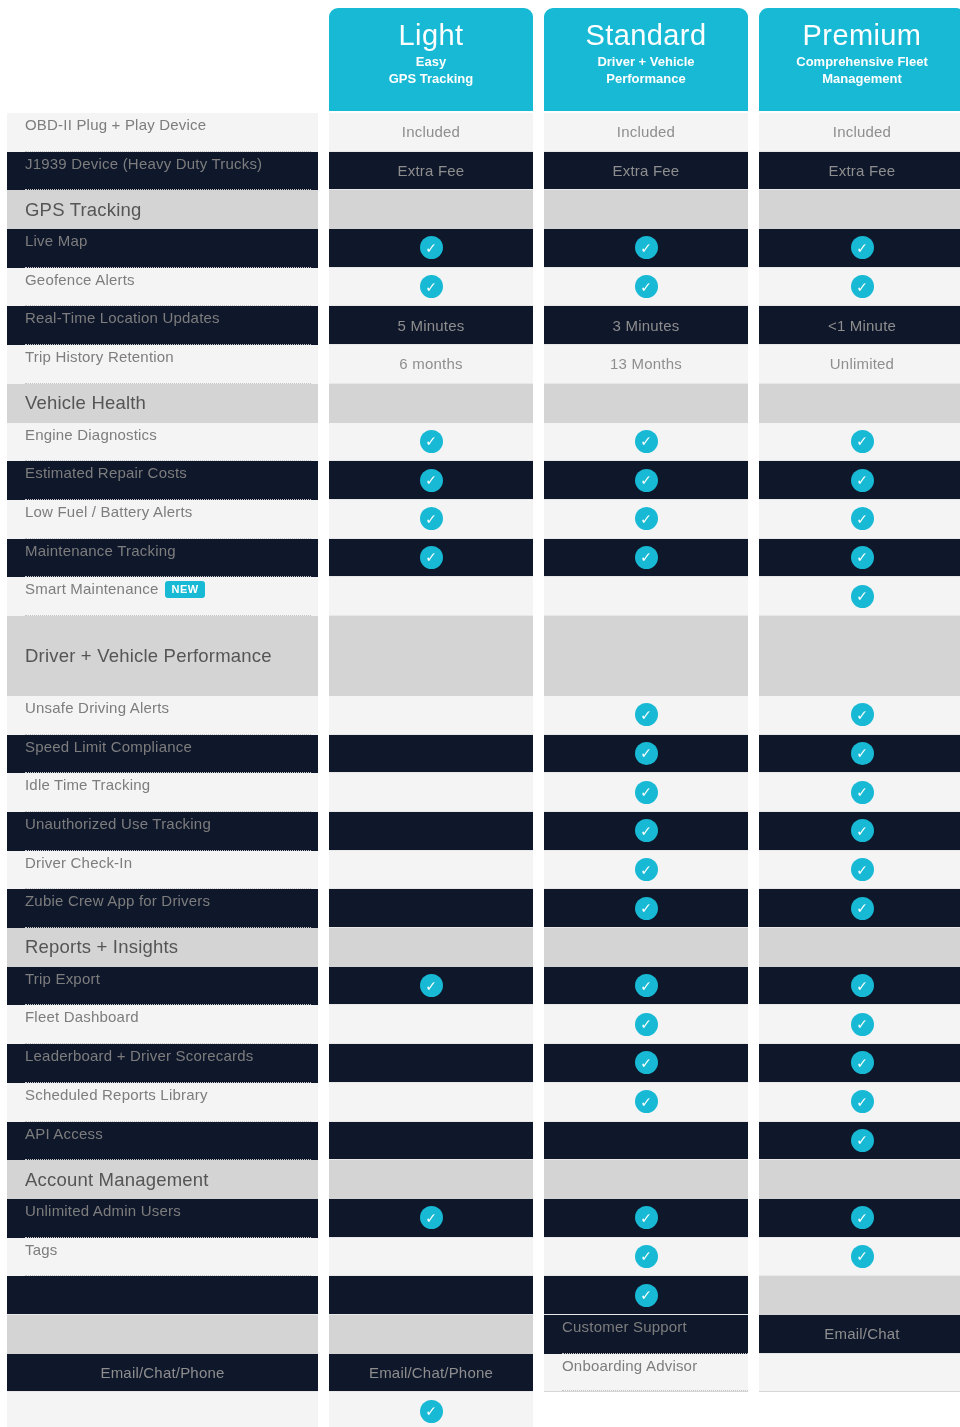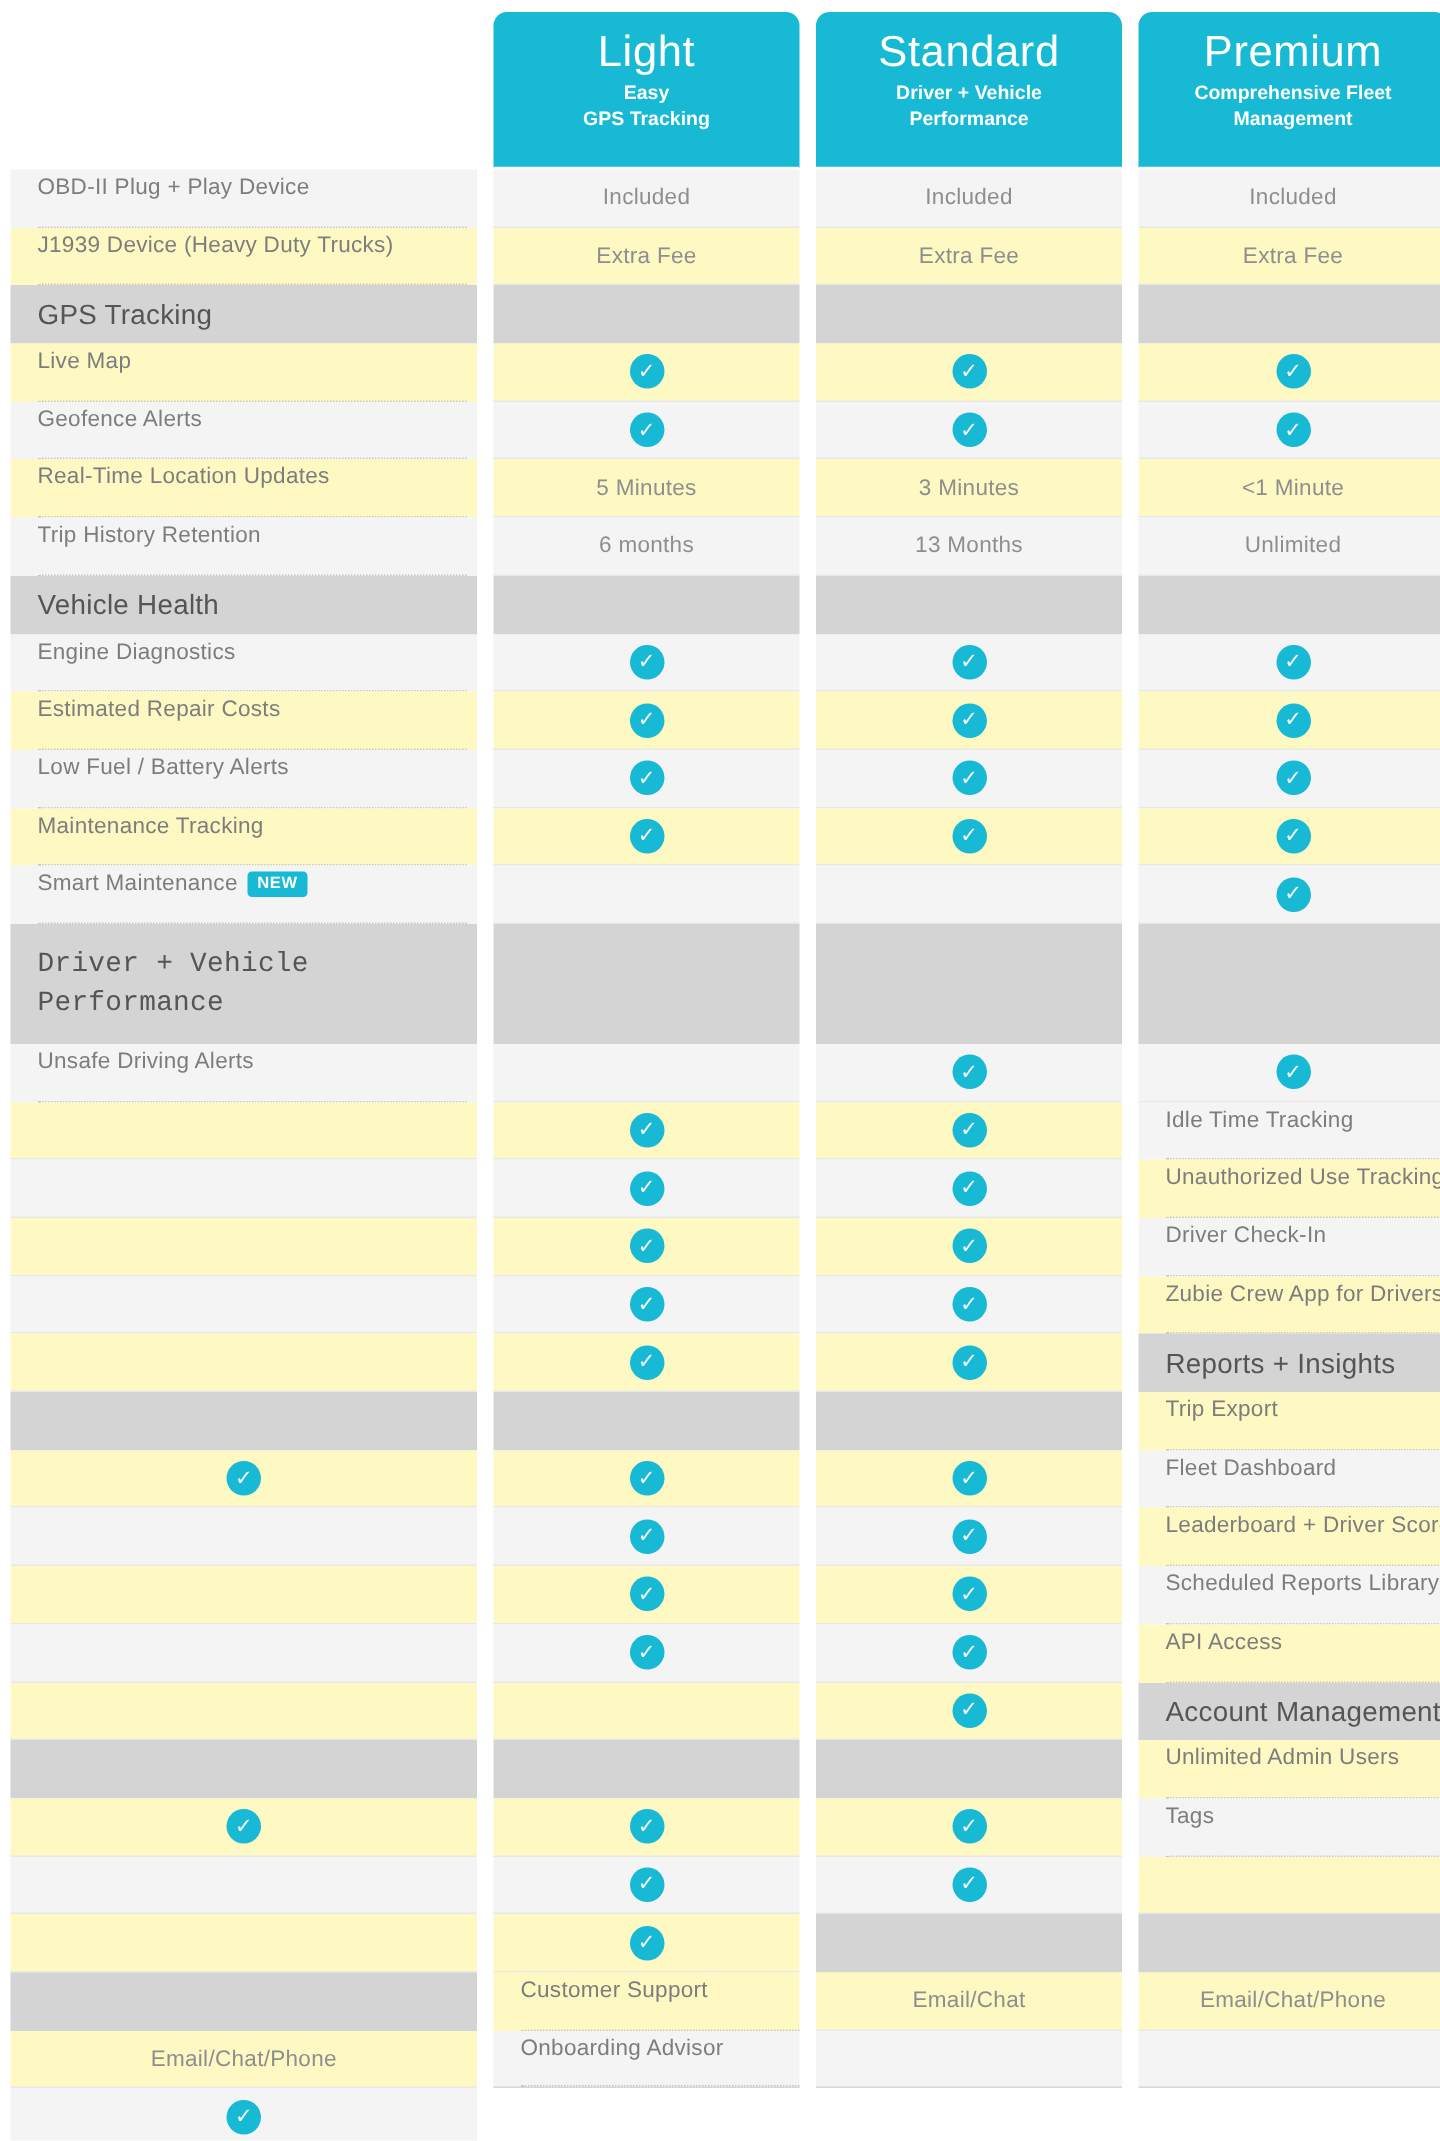--- a/index.html
+++ b/index.html
@@ -33,21 +33,21 @@
     color:#fff;padding-top:11px;box-sizing:border-box;
     border-bottom:2px solid #fff;
   }
   .plan-title{font-size:29px;font-weight:400;letter-spacing:.4px;line-height:1.15;}
   .plan-sub{font-size:13px;font-weight:bold;line-height:1.3;margin-top:2px;}
   .section-cell{
     background:var(--section-bg);
     height:38.7px;
     display:flex;align-items:center;
   }
-  .section-cell.tall{height:80px;font-family:Liberation Mono, monospace;}
+  .section-cell.tall{height:80px;}
   .section-label{
     color:var(--section-text);
     font-size:18.5px;font-weight:500;letter-spacing:.2px;
     padding-left:18px;line-height:1.4;
   }
   .label-cell{
     height:38.7px;
     display:flex;
     padding-left:18px;
   }
@@ -57,21 +57,21 @@
     padding:3px 0 6px 0;
     white-space:nowrap;
   }
   .feature-label{color:var(--label-text);font-size:15px;letter-spacing:.2px;}
   .value-cell{
     height:38.7px;
     display:flex;align-items:center;justify-content:center;
     border-bottom:1px solid #e8e8e8;
   }
   .odd{background:var(--row-alt-bg);}
-  .even{background:#fef9c3;}
+  .even{background:#0f172a;}
   .last{border-bottom:1px solid #d6d6d6;}
   .value-text{color:var(--value-text);font-size:15px;letter-spacing:.2px;}
   .check{
     width:23px;height:23px;border-radius:50%;
     background:var(--accent);color:#fff;
     display:flex;align-items:center;justify-content:center;
     font-size:14px;font-weight:bold;line-height:1;
     font-family:"DejaVu Sans", sans-serif;
   }
   .badge{
@@ -259,20 +259,23 @@
     <div class="cell label-cell odd">
       <div class="label-inner"><span class="feature-label">Unsafe Driving Alerts</span></div>
     </div>
     <div class="cell value-cell odd"></div>
     <div class="cell value-cell odd">
       <span class="check">✓</span>
     </div>
     <div class="cell value-cell odd">
       <span class="check">✓</span>
     </div>
+    <div class="cell label-cell even">
+      <div class="label-inner"><span class="feature-label">Speed Limit Compliance</span></div>
+    </div>
     <div class="cell value-cell even"></div>
     <div class="cell value-cell even">
       <span class="check">✓</span>
     </div>
     <div class="cell value-cell even">
       <span class="check">✓</span>
     </div>
     <div class="cell label-cell odd">
       <div class="label-inner"><span class="feature-label">Idle Time Tracking</span></div>
     </div>

